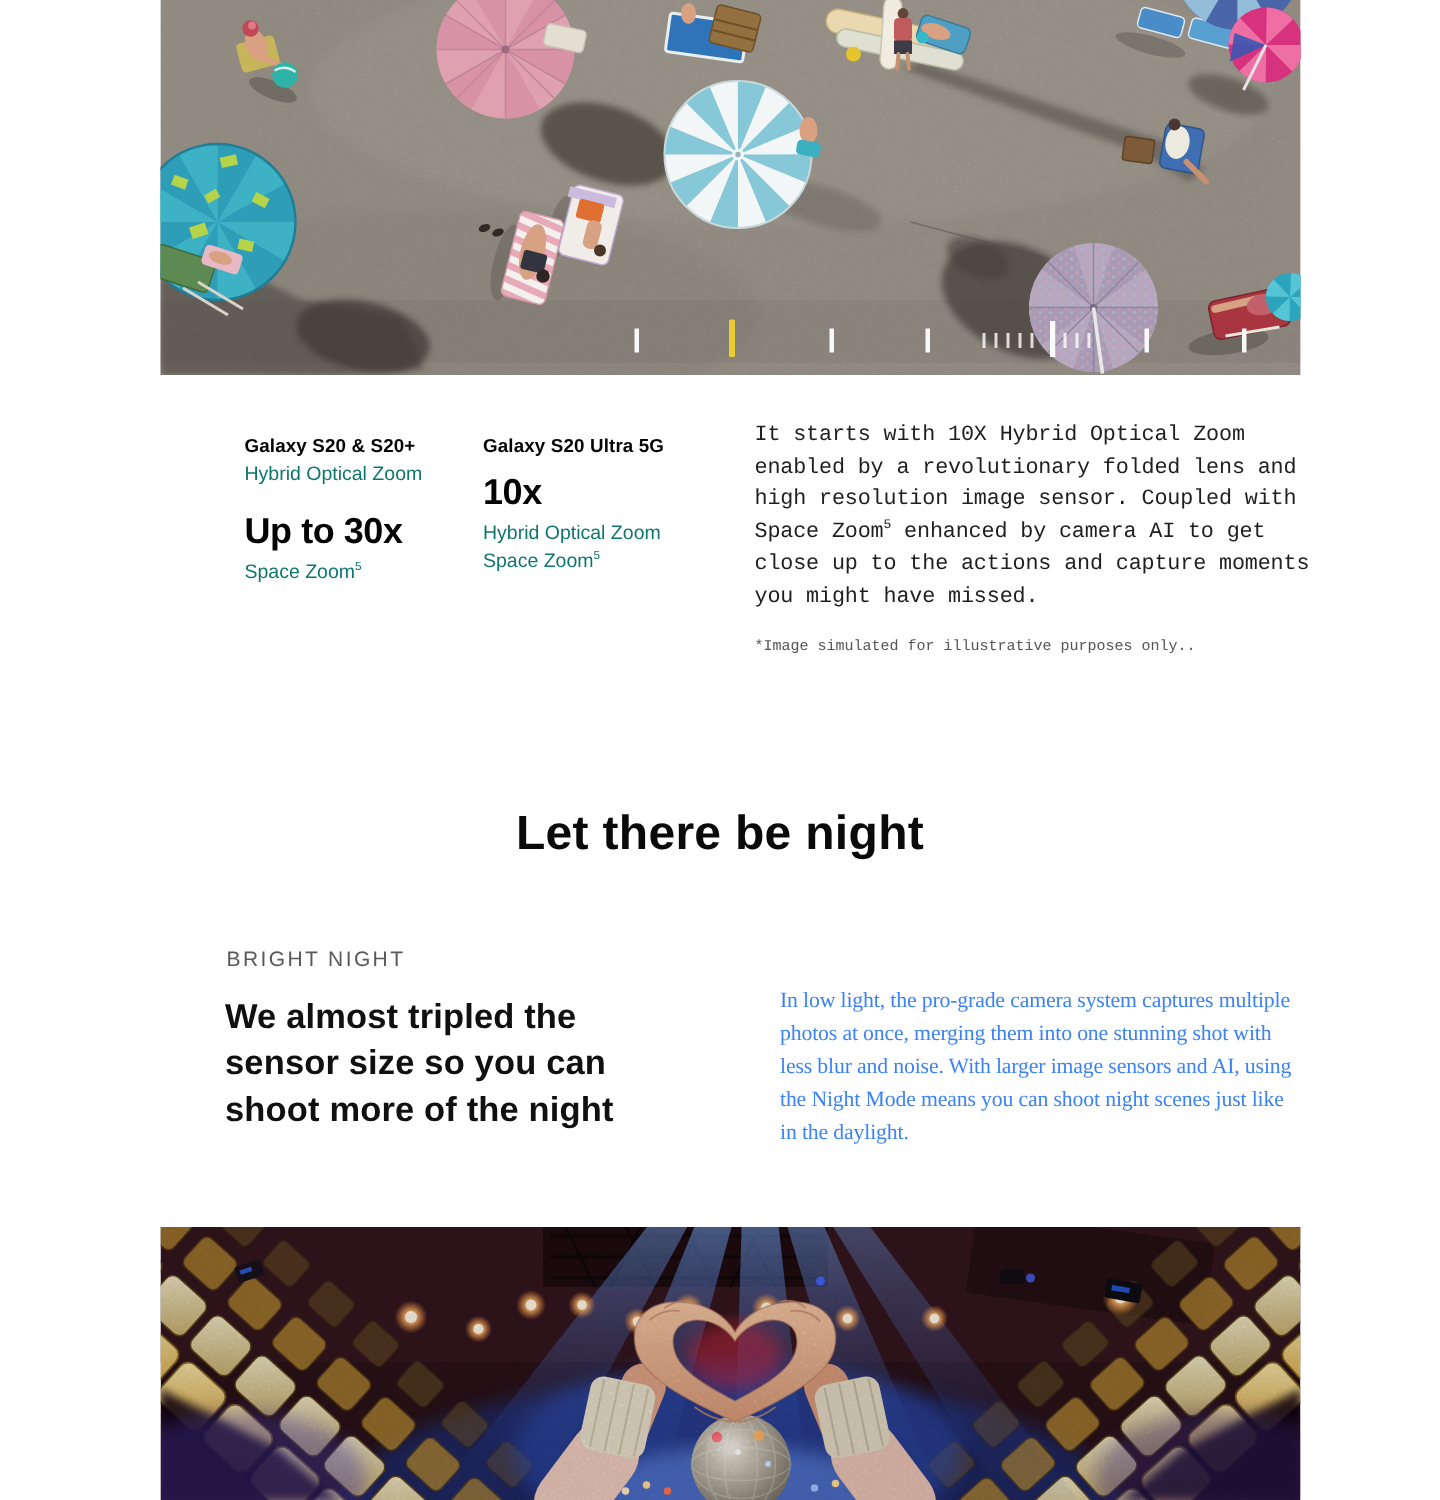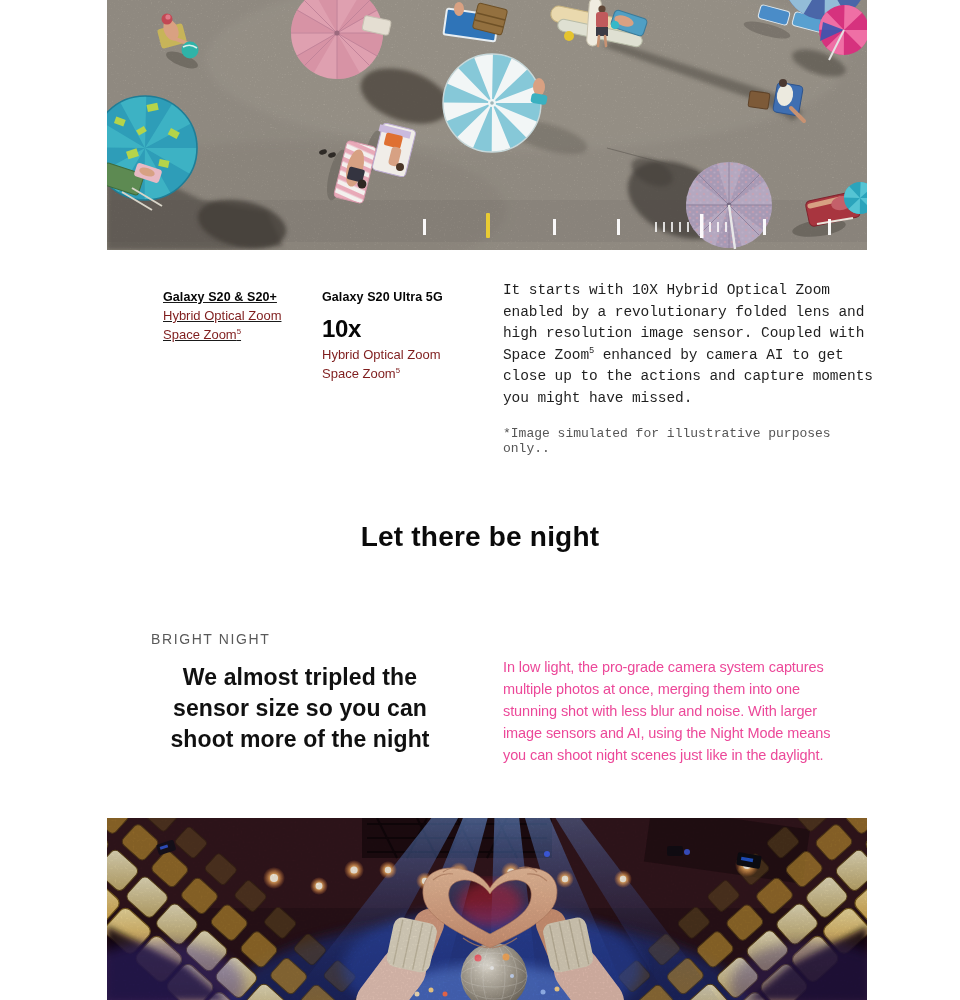--- a/index.html
+++ b/index.html
@@ -3,40 +3,40 @@
 <meta charset="utf-8">
 <style>
   html,body{margin:0;padding:0;background:#ffffff;}
   .page{position:relative;width:960px;height:1000px;background:#ffffff;overflow:hidden;
         font-family:"Liberation Sans",sans-serif;color:#1a1a1a;}
   figure{margin:0;}
   .hero{position:absolute;left:107px;top:0;width:760px;height:250px;}
   .hero svg,.concert svg{display:block;}
 
   .spec-col{position:absolute;top:290px;}
-  .col1{left:163px;width:150px;text-decoration:underline;}
+  .col1{left:163px;width:150px;}
   .col2{left:322px;width:165px;}
   .spec-model{font-size:12.5px;font-weight:700;color:#050505;letter-spacing:.1px;}
   .spec-value{font-size:24px;font-weight:700;color:#050505;margin-top:11px;letter-spacing:-.3px;}
-  .spec-sub{font-size:13px;color:#7f1d1d;margin-top:4px;}
+  .spec-sub{font-size:13px;color:#0f766e;margin-top:4px;}
   .spec-value.v2{margin-top:18px;}
   sup{font-size:60%;line-height:0;}
 
   .spec-para{position:absolute;left:503px;top:280px;width:372px;font-family:Liberation Mono, monospace;}
   .body-text{margin:0;font-size:14.5px;line-height:21.5px;color:#1f1f1f;letter-spacing:-.1px;}
-  .disclaimer{margin:17px 0 0 0;font-size:13px;color:#555555;}
-
-  .night-title{position:absolute;left:0;right:0;top:521px;margin:0;text-align:center;
-               font-size:28px;font-weight:700;color:#0a0a0a;letter-spacing:.2px;}
+  .disclaimer{margin:17px 0 0 0;font-size:10px;color:#555555;}
+
+  .night-title{position:absolute;left:0;right:0;top:521px;margin:16px;text-align:center;
+               font-size:32px;font-weight:700;color:#0a0a0a;letter-spacing:.2px;}
 
   .eyebrow{position:absolute;left:151px;top:631px;font-size:14px;color:#595959;letter-spacing:1.6px;}
   .bright-heading{position:absolute;left:150px;top:662px;width:300px;margin:0;
-                  font-size:23px;line-height:31px;font-weight:600;color:#101010;letter-spacing:.1px;text-align:center;}
-  .bright-body{position:absolute;left:503px;top:656px;width:348px;margin:0;
-               font-size:14.5px;line-height:22px;color:#ec4899;letter-spacing:-.1px;}
+                  font-size:23px;line-height:31px;font-weight:600;color:#101010;letter-spacing:.1px;}
+  .bright-body{position:absolute;left:520px;top:656px;width:348px;margin:0;
+               font-size:14.5px;line-height:22px;color:#3b82f6;letter-spacing:-.1px;font-family:Liberation Serif, serif;}
 
   .concert{position:absolute;left:107px;top:818px;width:760px;height:182px;overflow:hidden;}
 </style>
 </head>
 <body>
 
 <div class="page">
 
   <figure class="hero">
     <svg width="760" height="250" viewBox="0 0 760 250" xmlns="http://www.w3.org/2000/svg">
@@ -252,20 +252,21 @@
           <rect x="379" y="213" width="4" height="25" rx="1" fill="#e9cb33"></rect>
         </g>
       </g>
     </svg>
   </figure>
 
   <section>
     <div class="spec-col col1">
       <div class="spec-model">Galaxy S20 &amp; S20+</div>
       <div class="spec-sub">Hybrid Optical Zoom</div>
+      <div class="spec-value v2">Up to 30x</div>
       <div class="spec-sub"><span>Space Zoom</span><sup>5</sup></div>
     </div>
     <div class="spec-col col2">
       <div class="spec-model">Galaxy S20 Ultra 5G</div>
       <div class="spec-value">10x</div>
       <div class="spec-sub">Hybrid Optical Zoom</div>
       <div class="spec-sub"><span>Space Zoom</span><sup>5</sup></div>
     </div>
     <div class="spec-para">
       <p class="body-text"><span>It starts with 10X Hybrid Optical Zoom enabled by a revolutionary folded lens and high resolution image sensor. Coupled with Space Zoom</span><sup>5</sup><span> enhanced by camera AI to get close up to the actions and capture moments you might have missed.</span></p>

